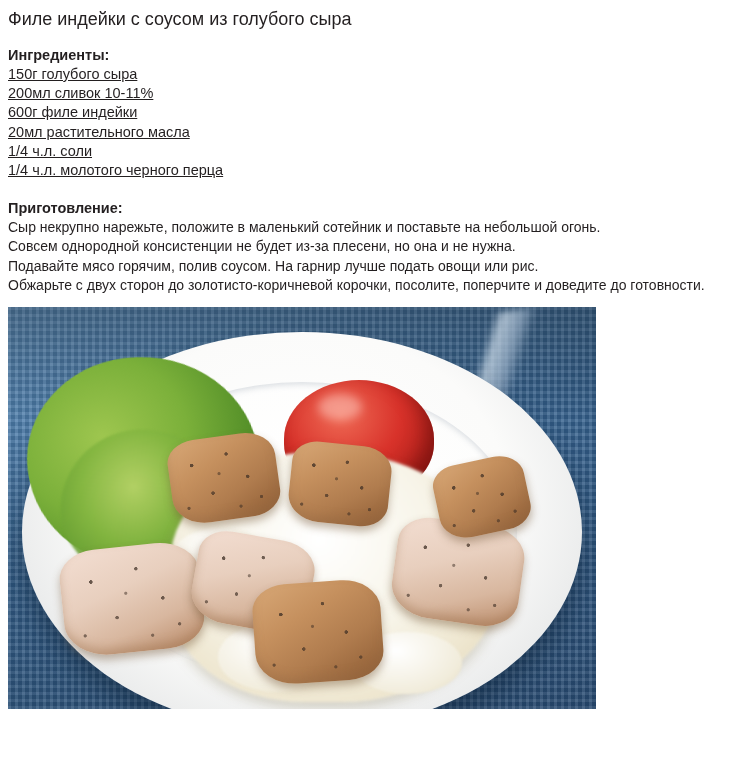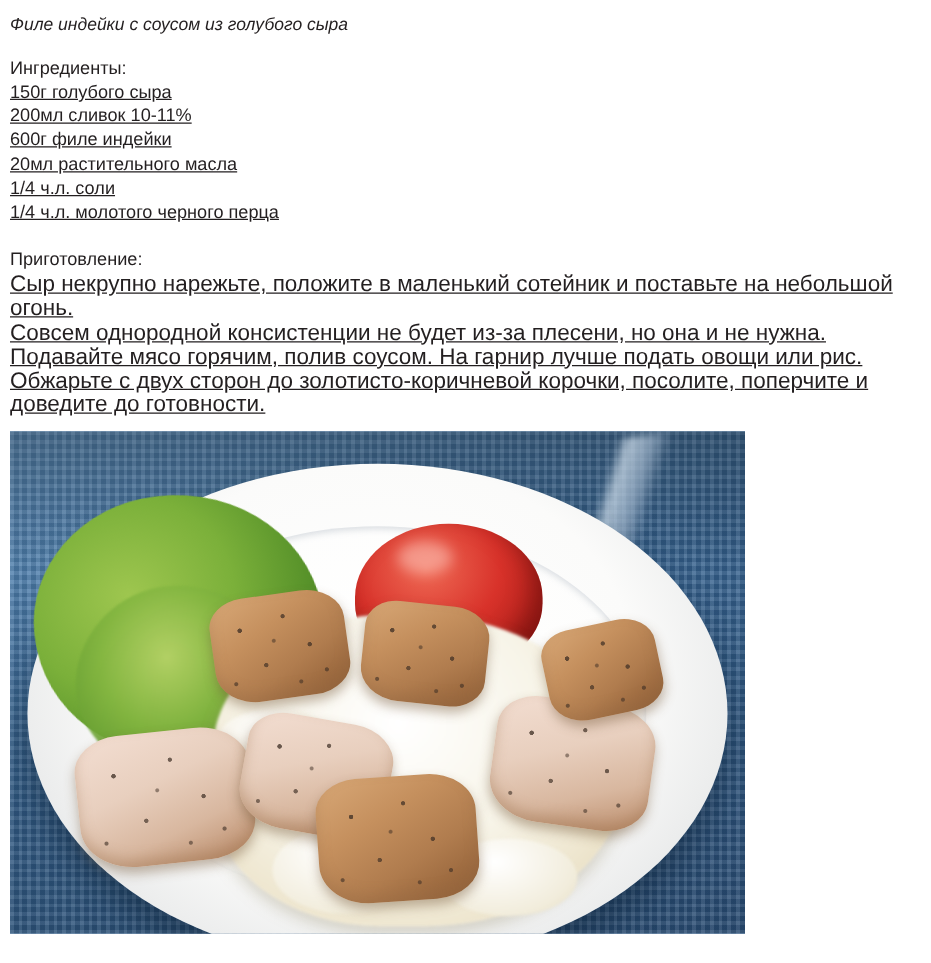--- a/index.html
+++ b/index.html
@@ -15,31 +15,30 @@
     overflow: hidden;
   }
   .page {
     position: relative;
     width: 745px;
     height: 770px;
     box-sizing: border-box;
     padding: 10px 8px 0 8px;
   }
   .recipe-title {
-    font-size: 14px;
+    font-size: 18px;
     line-height: 18px;
     margin: 0 0 18px 0;
     font-weight: normal;
-    font-style: italic;
   }
   .section-heading {
     font-size: 14.5px;
     line-height: 19px;
     margin: 0;
-    font-weight: normal;
+    font-weight: bold;
   }
   .ingredient-list {
     list-style: none;
     margin: 0;
     padding: 0;
     text-decoration: underline;
   }
   .ingredient-list li {
     font-size: 14.5px;
     line-height: 19.2px;
@@ -47,23 +46,22 @@
   }
   .spacer-block {
     height: 19px;
   }
   .steps {
     margin: 0;
     padding: 0;
     list-style: none;
   }
   .steps li {
-    font-size: 18px;
+    font-size: 14px;
     line-height: 19.2px;
-    text-decoration: underline;
   }
   .photo-wrap {
     margin-top: 12px;
     width: 588px;
     height: 402px;
     position: relative;
     overflow: hidden;
   }
   .photo {
     position: absolute;

